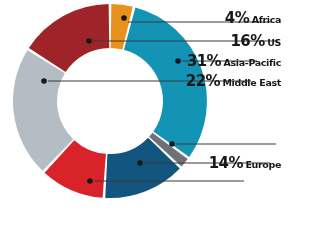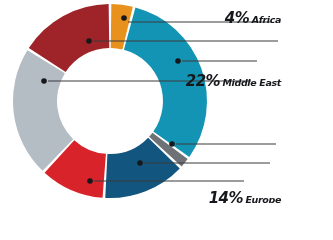--- a/index.html
+++ b/index.html
@@ -36,21 +36,20 @@
   .leader-dot {
     fill: #16181c;
   }
   .label-layer {
     position: absolute;
     left: 0;
     top: 0;
     width: 283px;
     height: 203px;
     pointer-events: none;
-    font-style: italic;
   }
   .callout {
     position: absolute;
     right: 2px;
     white-space: nowrap;
     text-align: right;
     color: #16181c;
     line-height: 1;
     pointer-events: auto;
   }
@@ -100,21 +99,27 @@
         <circle cx="90" cy="181" r="2.8" class="leader-dot"></circle>
         <circle cx="44" cy="81" r="2.8" class="leader-dot"></circle>
         <circle cx="89" cy="41" r="2.8" class="leader-dot"></circle>
       </g>
   </svg>
 
   <div class="label-layer">
     <div class="callout" style="top:10px;">
       <span class="pct">4%</span><span class="name">Africa</span>
     </div>
+    <div class="callout" style="top:33px;">
+      <span class="pct">16%</span><span class="name">US</span>
+    </div>
+    <div class="callout" style="top:53px;">
+      <span class="pct">31%</span><span class="name">Asia-Pacific</span>
+    </div>
     <div class="callout" style="top:73px;">
       <span class="pct">22%</span><span class="name">Middle East</span>
     </div>
-    <div class="callout" style="top:155px;margin-top:35px;">
+    <div class="callout" style="top:155px;">
       <span class="pct">14%</span><span class="name">Europe</span>
     </div>
   </div>
 
 </div>
 
 </body></html>

